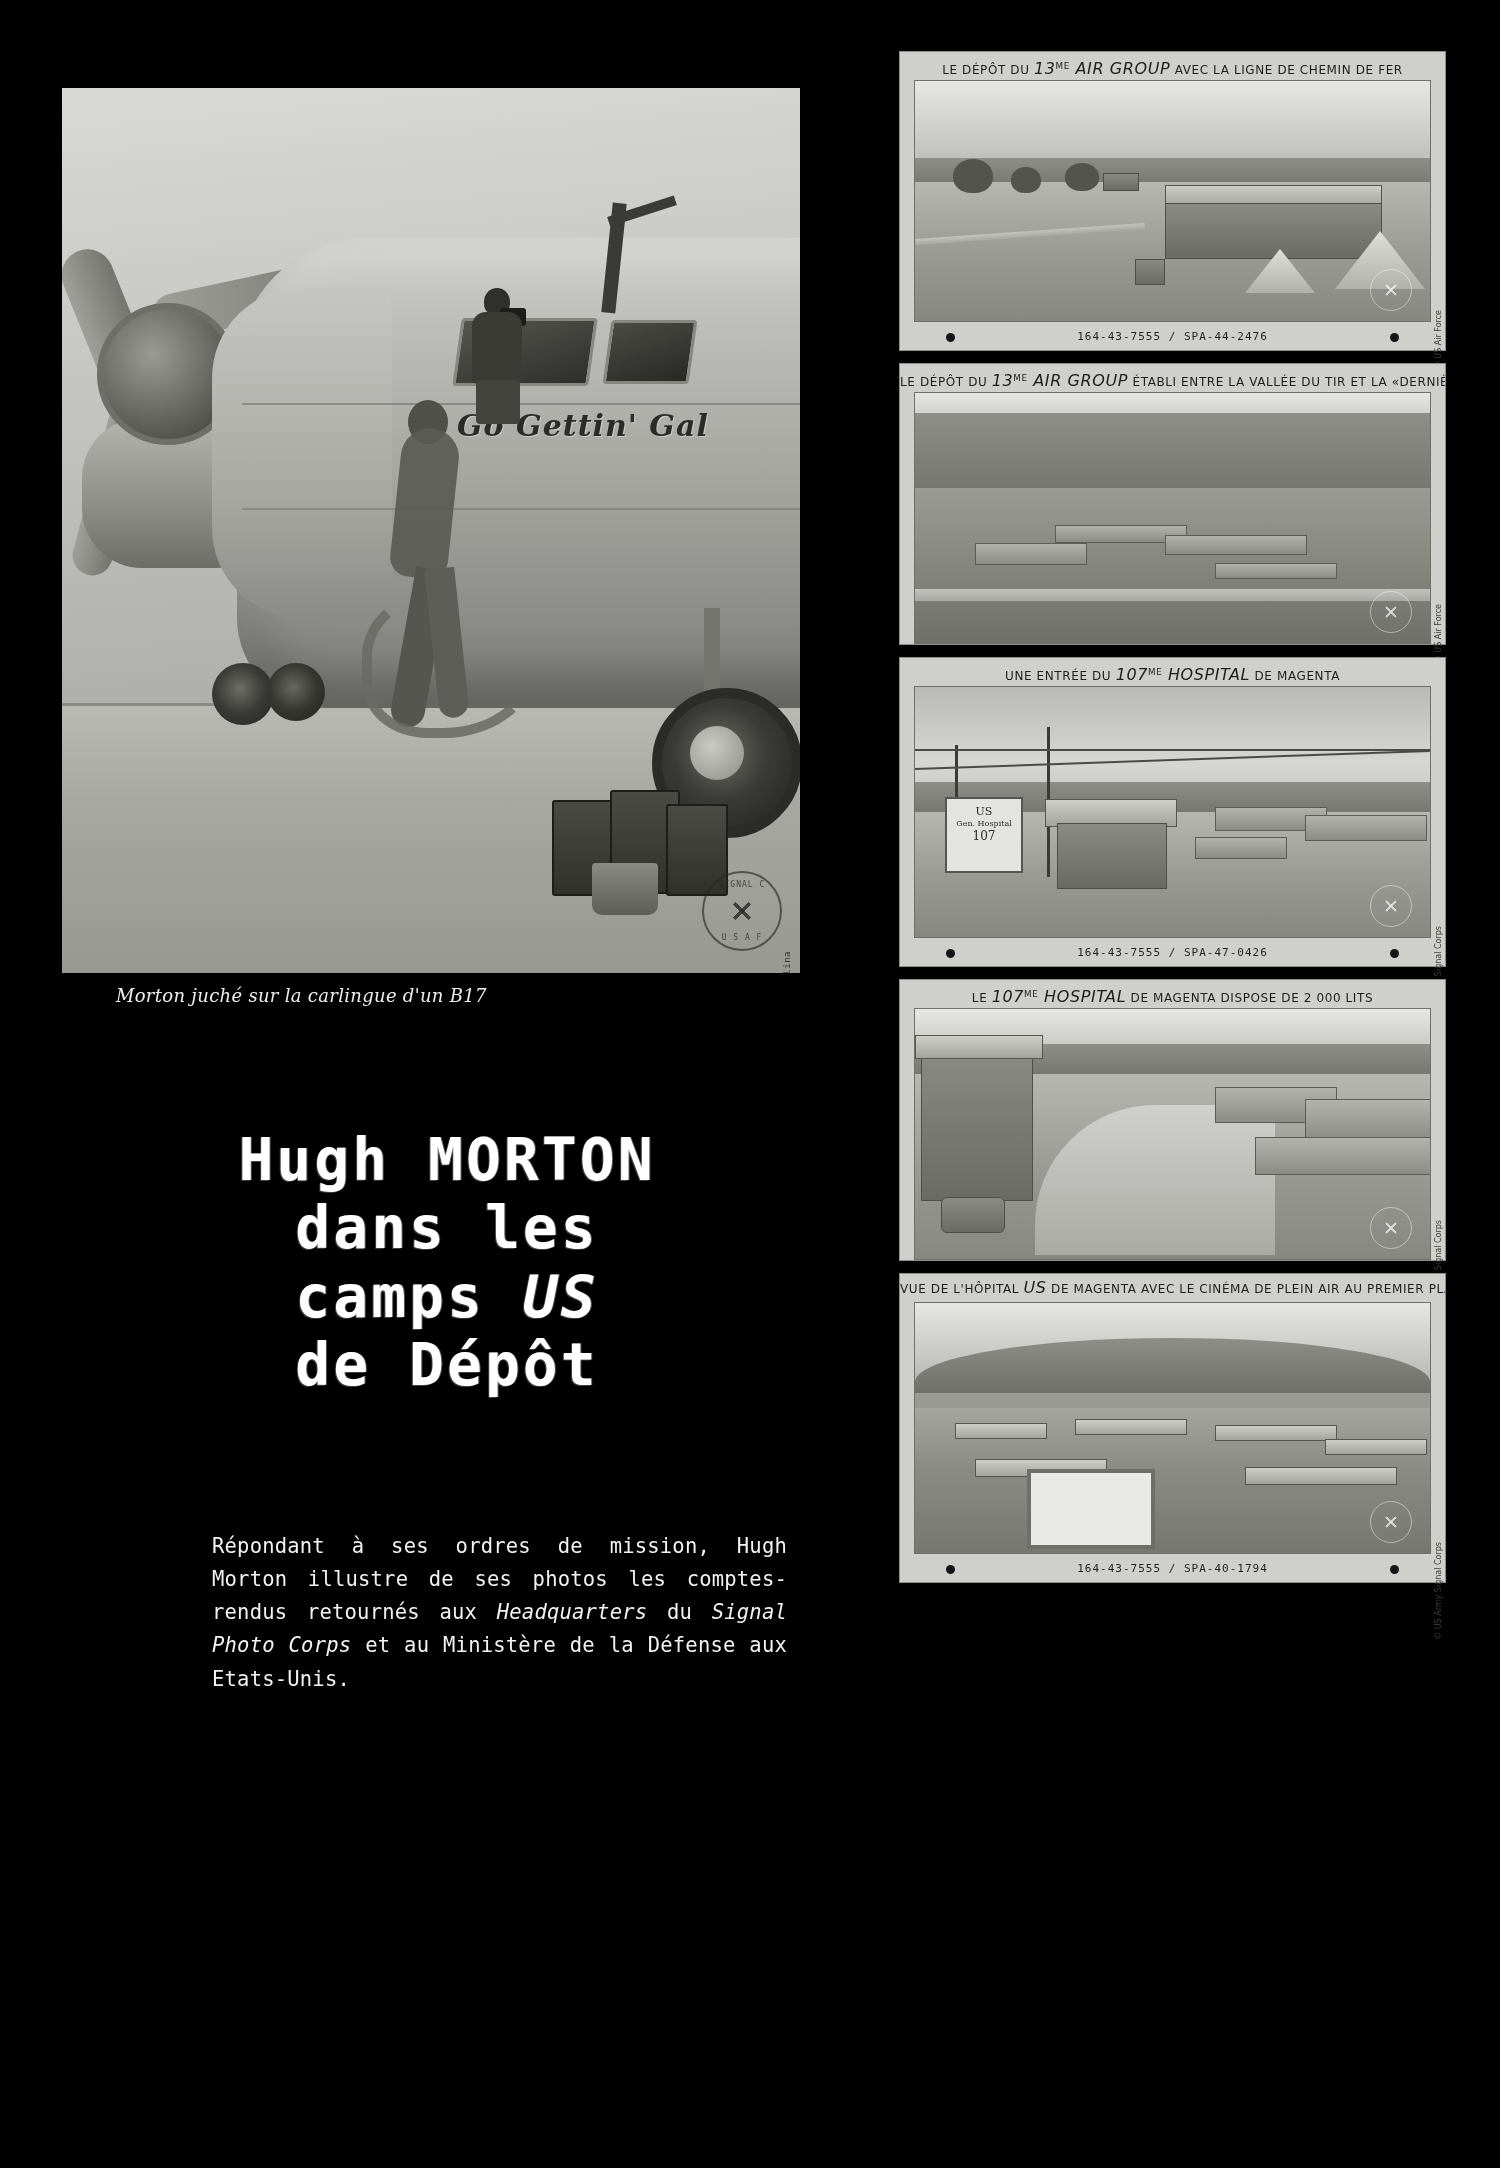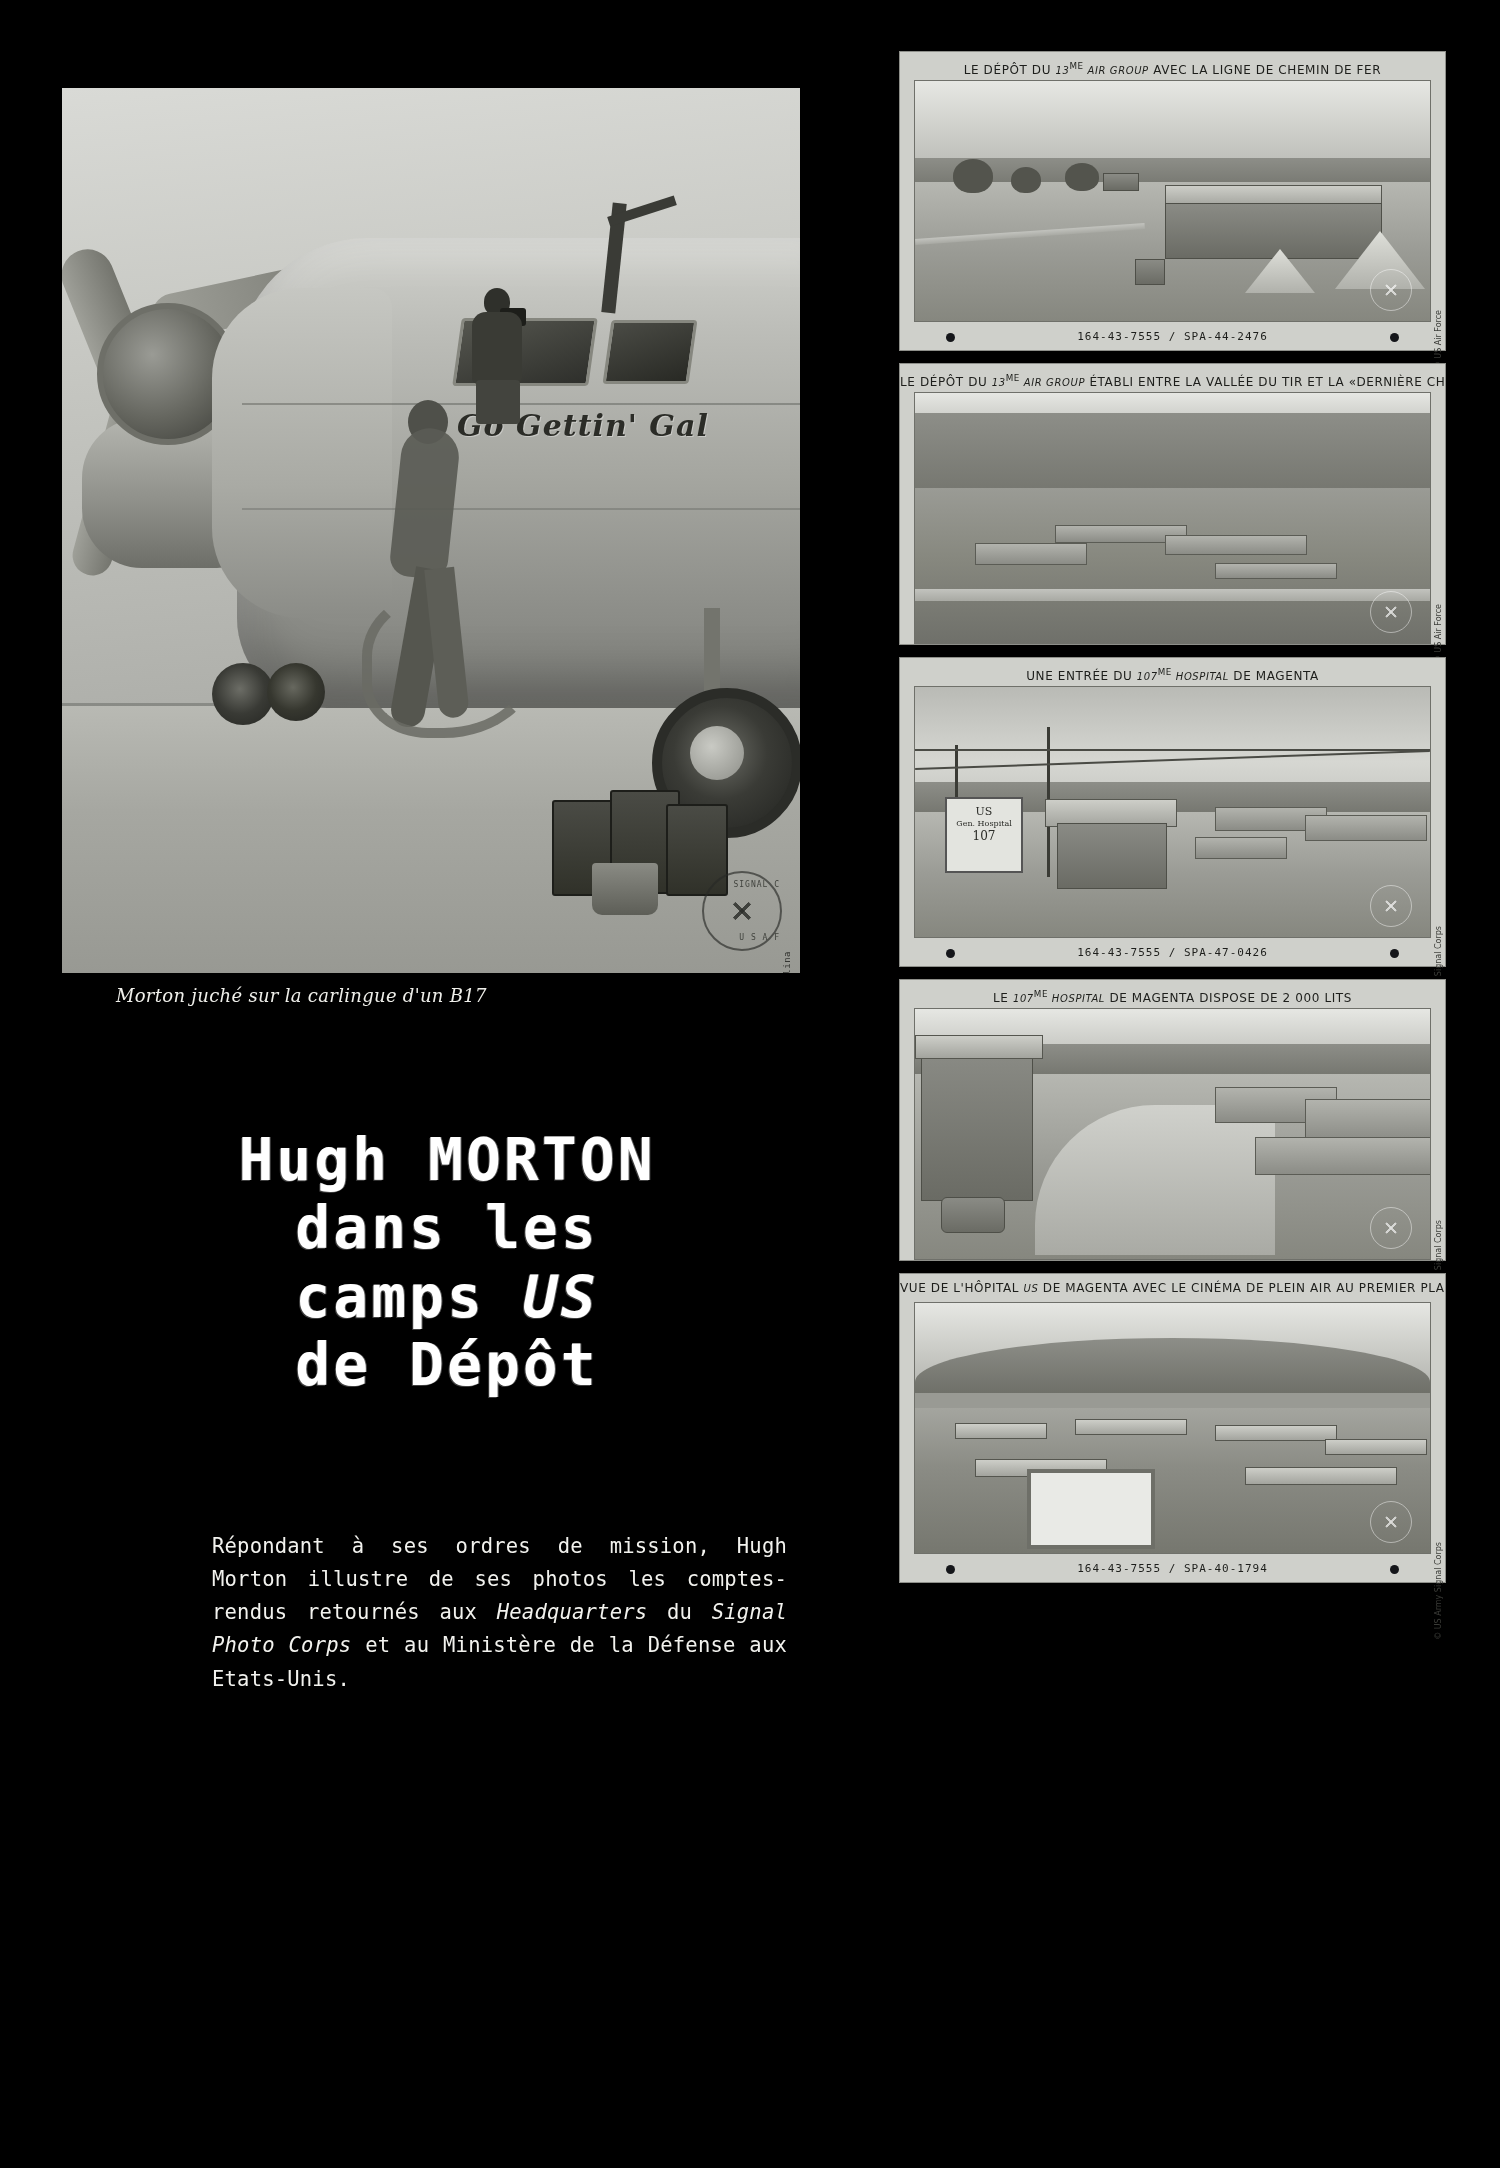--- a/index.html
+++ b/index.html
@@ -306,21 +306,21 @@
   
   .stamp {
     position: absolute;
     right: 18px; bottom: 22px;
     width: 76px; height: 76px;
     border-radius: 50%;
     border: 2px solid rgba(40,42,38,0.65);
     color: rgba(40,42,38,0.8);
     font-size: 8px;
     letter-spacing: 1px;
-    text-align: right;
+    text-align: center;
   }
   .stamp span.s-top {
     position: absolute; left: 0; top: 7px; width: 100%;
   }
   .stamp span.s-bot {
     position: absolute; left: 0; bottom: 7px; width: 100%;
   }
   .stamp .s-cross {
     position: absolute;
     left: 50%; top: 50%;
@@ -407,21 +407,21 @@
     line-height: 28px;
     text-align: center;
     font-family: "DejaVu Sans", sans-serif;
     font-size: 10.5px;
     letter-spacing: 0.6px;
     color: #1d1e1b;
     text-transform: uppercase;
     white-space: nowrap;
     overflow: hidden;
   }
-  .plate-head .big { font-size: 10px; font-style: italic; margin-top: 31px; }
+  .plate-head .big { font-size: 16px; font-style: italic; margin-top: 31px; }
   .plate-head .sc { font-size: 12px; font-variant: small-caps; }
   .plate-img {
     margin: 0 14px;
     height: 240px;
     background: #999a94;
     position: relative;
     overflow: hidden;
     border: 1px solid #6f706a;
   }
   .plate-foot {

